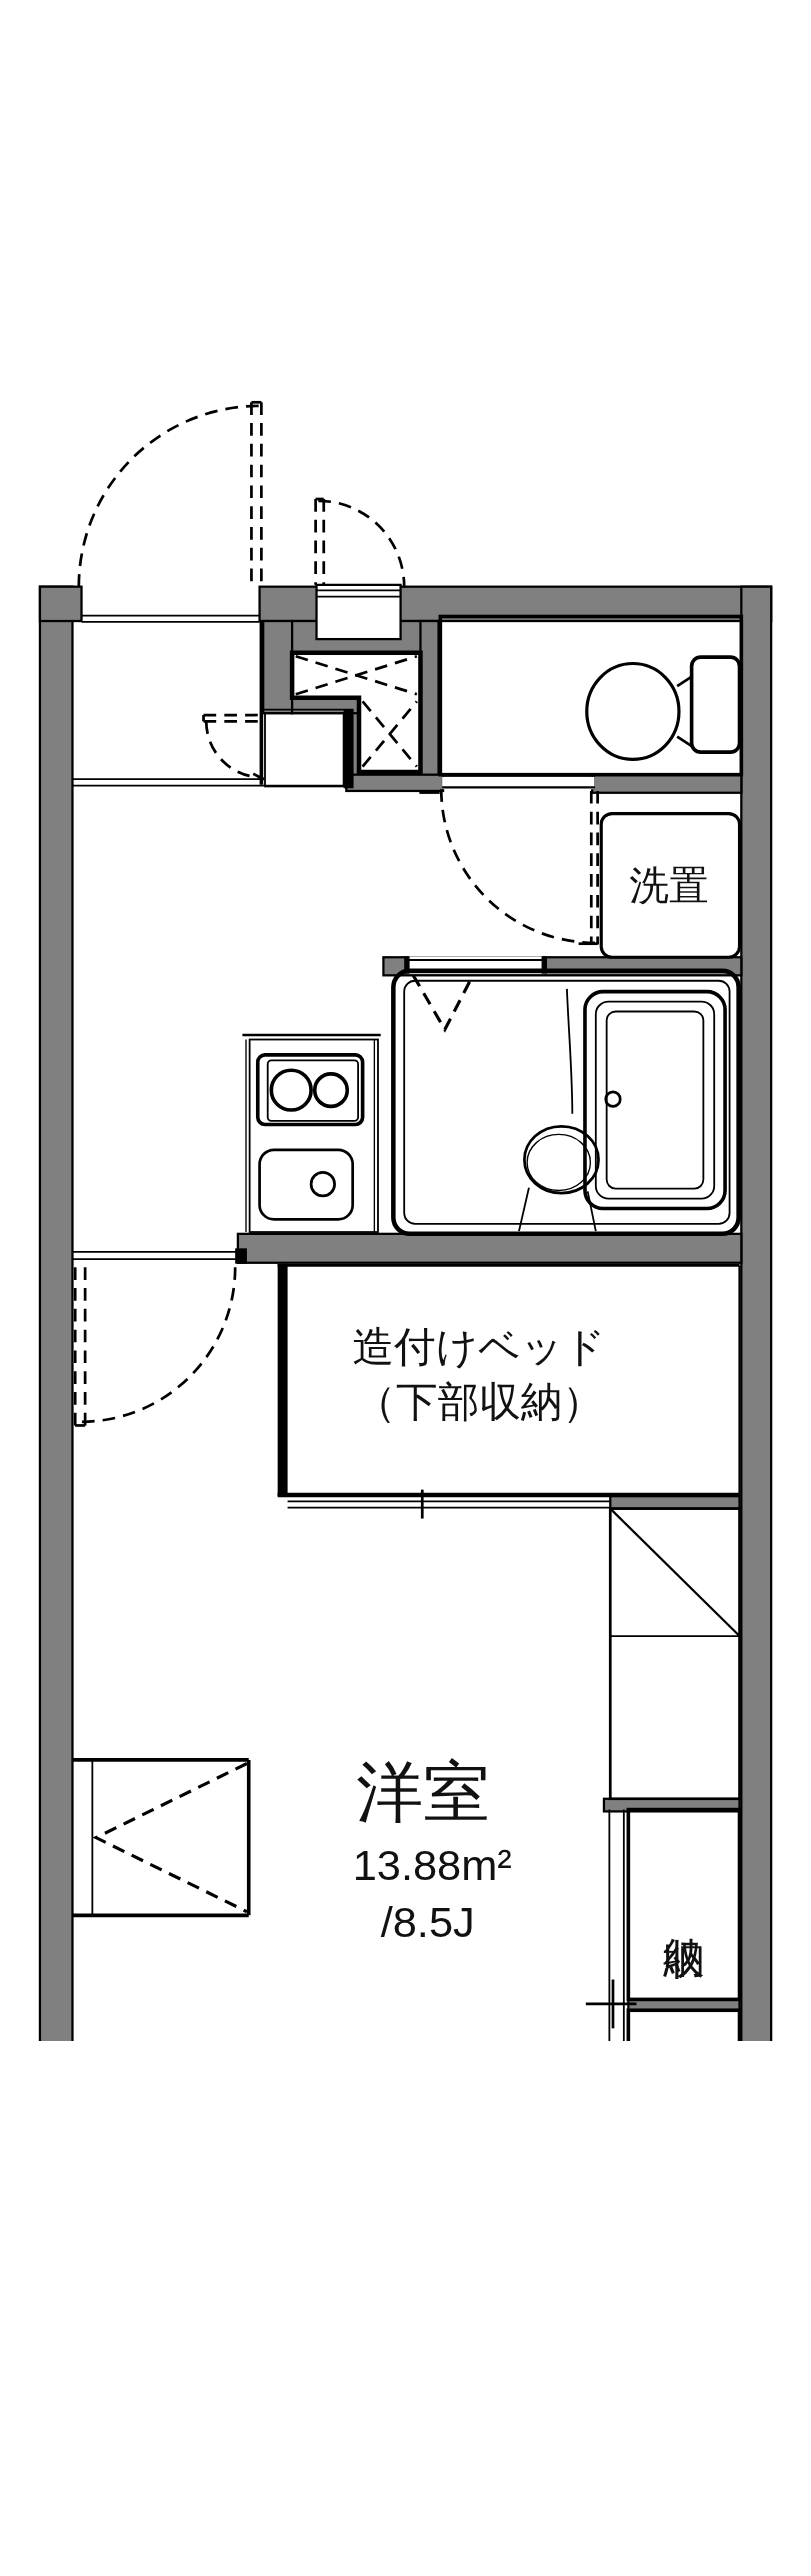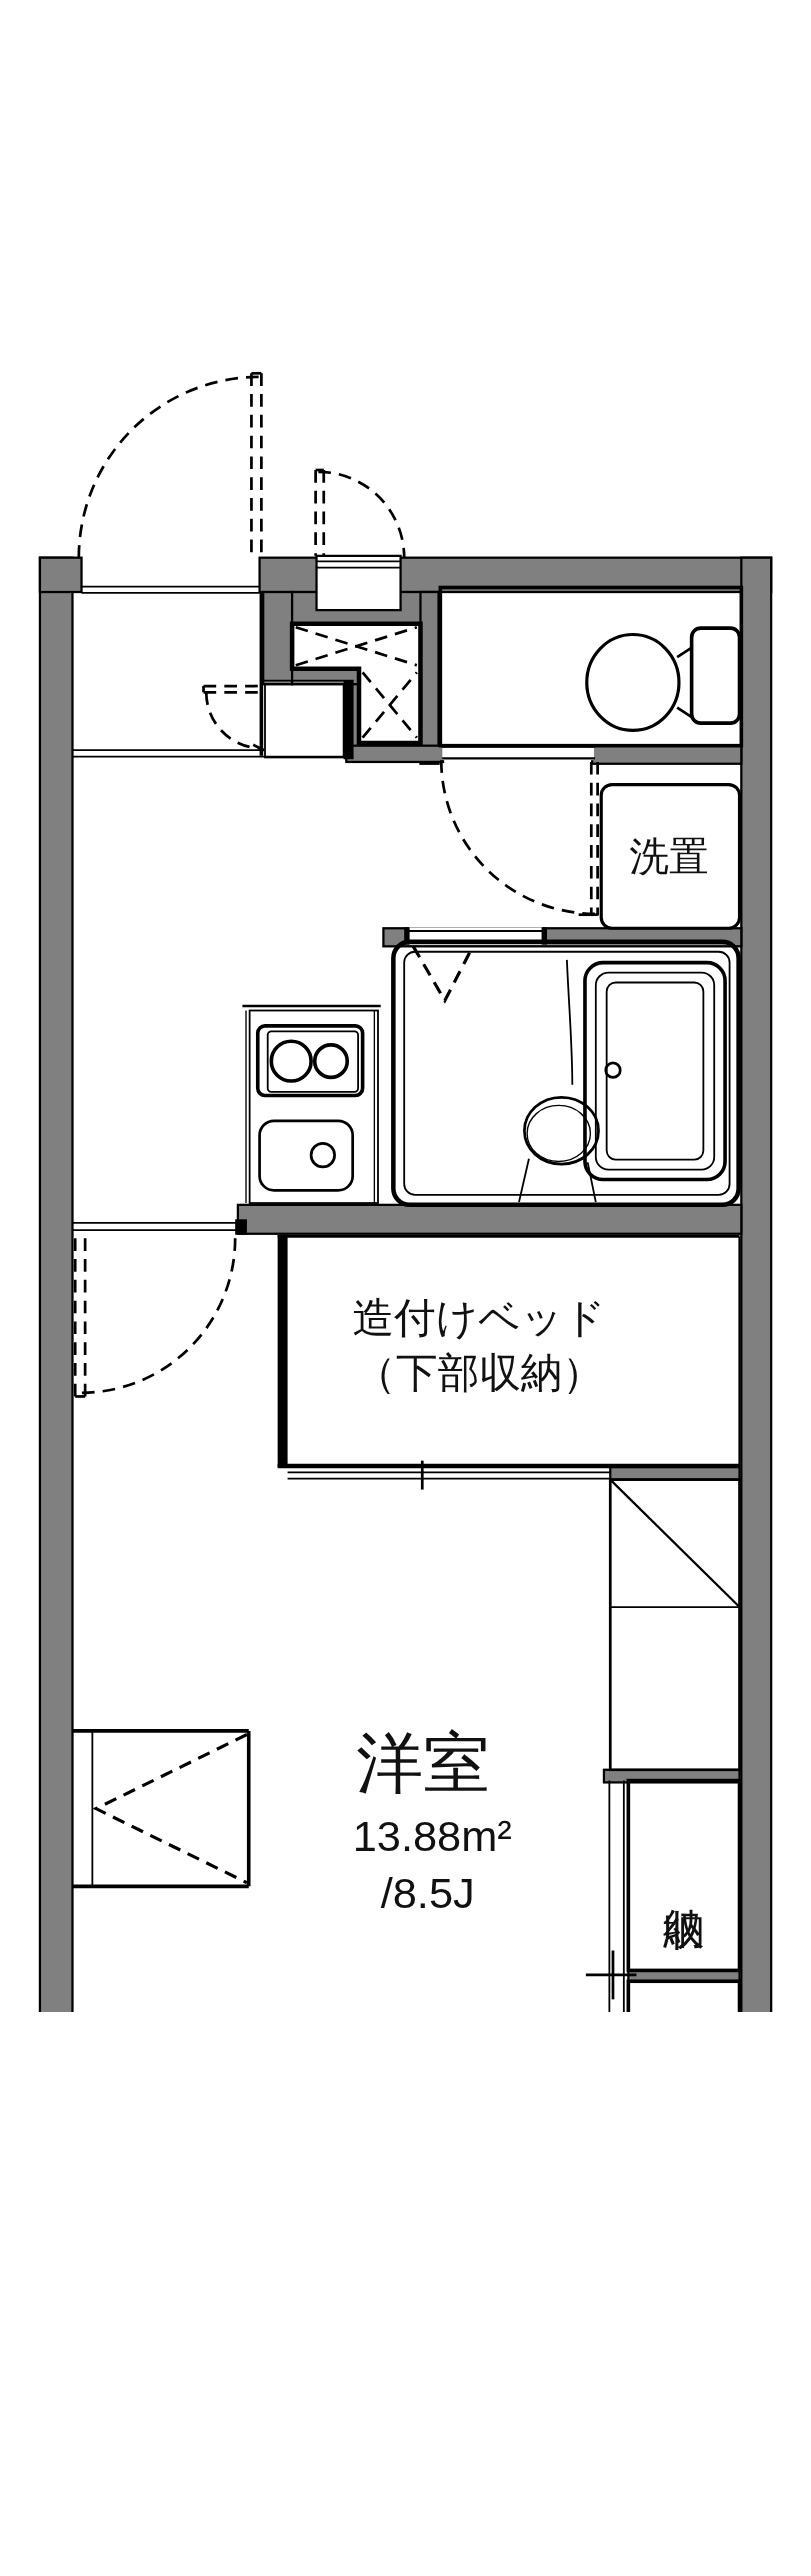--- a/index.html
+++ b/index.html
@@ -1,16 +1,16 @@
 <!DOCTYPE html>
 <html style="font-size:14.5px"><head>
 <meta charset="utf-8">
 <style>
   html,body{margin:0;padding:0;background:#fff;}
-  #stage{position:relative;width:812px;height:2012px;background:#fff;overflow:hidden;}
+  #stage{position:relative;width:812px;height:2012px;background:#fff;overflow:hidden;margin-top:29px;}
   svg{position:absolute;left:0;top:0;}
   .wall{fill:#808080;stroke:#000;stroke-width:2.5;}
   .blk{fill:#000;stroke:none;}
   .white{fill:#ffffff;stroke:none;}
   .whiteb{fill:#ffffff;stroke:#000;}
   .blue{fill:#dce8f7;}
   .cream{fill:#fcf2df;}
   .ln{stroke:#000;fill:none;}
   .dash{stroke:#000;fill:none;stroke-dasharray:14 9;}
   text{font-family:"Liberation Sans","DejaVu Sans",sans-serif;fill:#111;}

